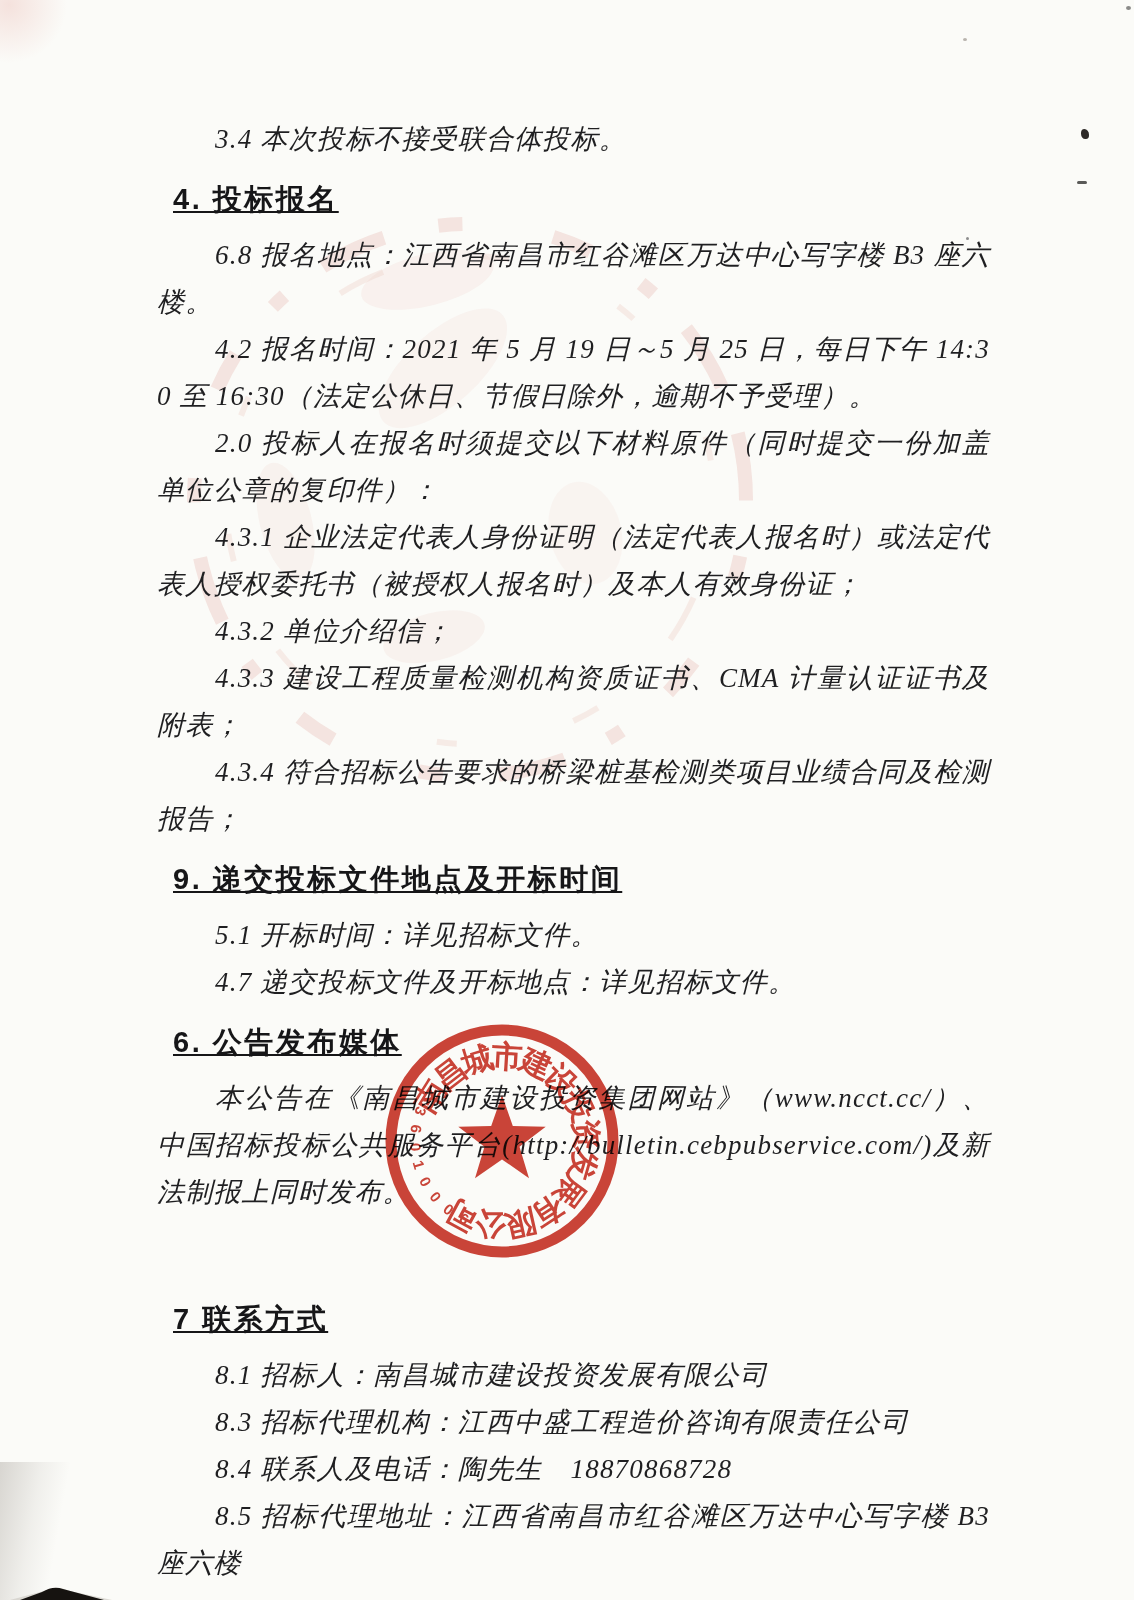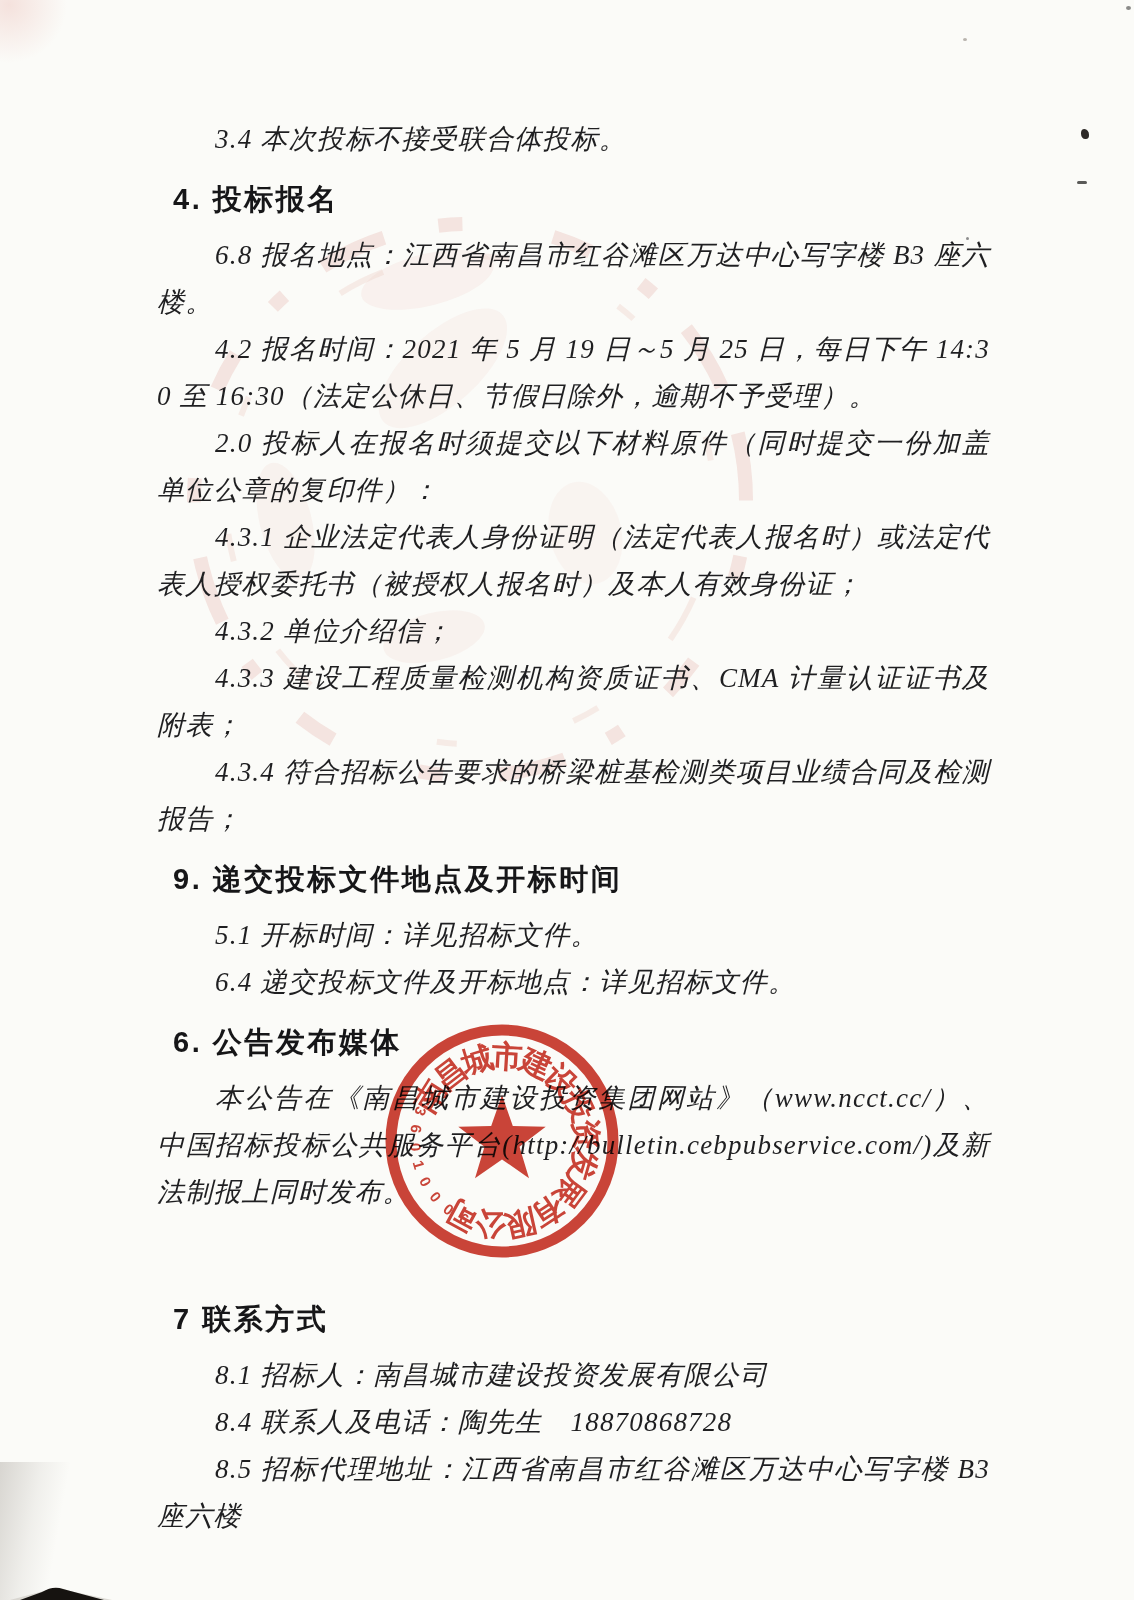--- a/index.html
+++ b/index.html
@@ -16,20 +16,21 @@
     color:#1f1f21; font-size:27px; line-height:47px;
     text-align:justify; letter-spacing:1.2px; word-break:break-all;
     z-index:2;
   }
   .doc p.body { margin:0; text-indent:58px;font-style:italic; }
   .doc p.heading {
     font-family:"Liberation Sans","DejaVu Sans",sans-serif;
     font-weight:700; font-size:29px; letter-spacing:2.5px;
     margin:13px 0 9px; padding-left:16px; text-indent:0;
     color:#161618;
+    text-decoration:underline;
   }
   .doc p.heading.extra-space { margin-top:80px; }
 
   
   .ghost-seal { position:absolute; left:130px; top:160px; z-index:1; opacity:.55; }
 
   
   .seal { position:absolute; left:352px; top:991px; z-index:3;
           mix-blend-mode:multiply; opacity:.93; }
   .seal-char { font-family:"Liberation Sans","DejaVu Sans",sans-serif;
@@ -74,25 +75,26 @@
       <p class="heading">4. 投标报名</p>
       <p class="body">6.8 报名地点：江西省南昌市红谷滩区万达中心写字楼 B3 座六楼。</p>
       <p class="body">4.2 报名时间：2021 年 5 月 19 日～5 月 25 日，每日下午 14:30 至 16:30（法定公休日、节假日除外，逾期不予受理）。</p>
       <p class="body">2.0 投标人在报名时须提交以下材料原件（同时提交一份加盖单位公章的复印件）：</p>
       <p class="body">4.3.1 企业法定代表人身份证明（法定代表人报名时）或法定代表人授权委托书（被授权人报名时）及本人有效身份证；</p>
       <p class="body">4.3.2 单位介绍信；</p>
       <p class="body">4.3.3 建设工程质量检测机构资质证书、CMA 计量认证证书及附表；</p>
       <p class="body">4.3.4 符合招标公告要求的桥梁桩基检测类项目业绩合同及检测报告；</p>
       <p class="heading">9. 递交投标文件地点及开标时间</p>
       <p class="body">5.1 开标时间：详见招标文件。</p>
-      <p class="body">6.4 递交投标文件及开标地点：详见招标文件。</p>
+      <p class="body">4.7 递交投标文件及开标地点：详见招标文件。</p>
       <p class="heading">6. 公告发布媒体</p>
       <p class="body">本公告在《南昌城市建设投资集团网站》（www.ncct.cc/）、中国招标投标公共服务平台(http://bulletin.cebpubservice.com/)及新法制报上同时发布。</p>
       <p class="heading extra-space">7 联系方式</p>
       <p class="body">8.1 招标人：南昌城市建设投资发展有限公司</p>
+      <p class="body">8.3 招标代理机构：江西中盛工程造价咨询有限责任公司</p>
       <p class="body">8.4 联系人及电话：陶先生　18870868728</p>
       <p class="body">8.5 招标代理地址：江西省南昌市红谷滩区万达中心写字楼 B3 座六楼</p>
     </div>
 
   <svg class="seal" width="300" height="300" viewBox="-150 -150 300 300" fill="#c9372a">
     <circle cx="0" cy="0" r="111" fill="none" stroke-width="11" class="seal-stroke" stroke="#c9372a"></circle>
     <polygon class="seal-fill" points="0,-46 10.8,-14.9 43.7,-14.2 17.5,5.7 27,37.2 0,18.4 -27,37.2 -17.5,5.7 -43.7,-14.2 -10.8,-14.9" fill="#c9372a"></polygon>
     <g id="seal-name">
         <text transform="rotate(-58) translate(0,-74)" text-anchor="middle" class="seal-char">南</text>
         <text transform="rotate(-37.5) translate(0,-74)" text-anchor="middle" class="seal-char">昌</text>

